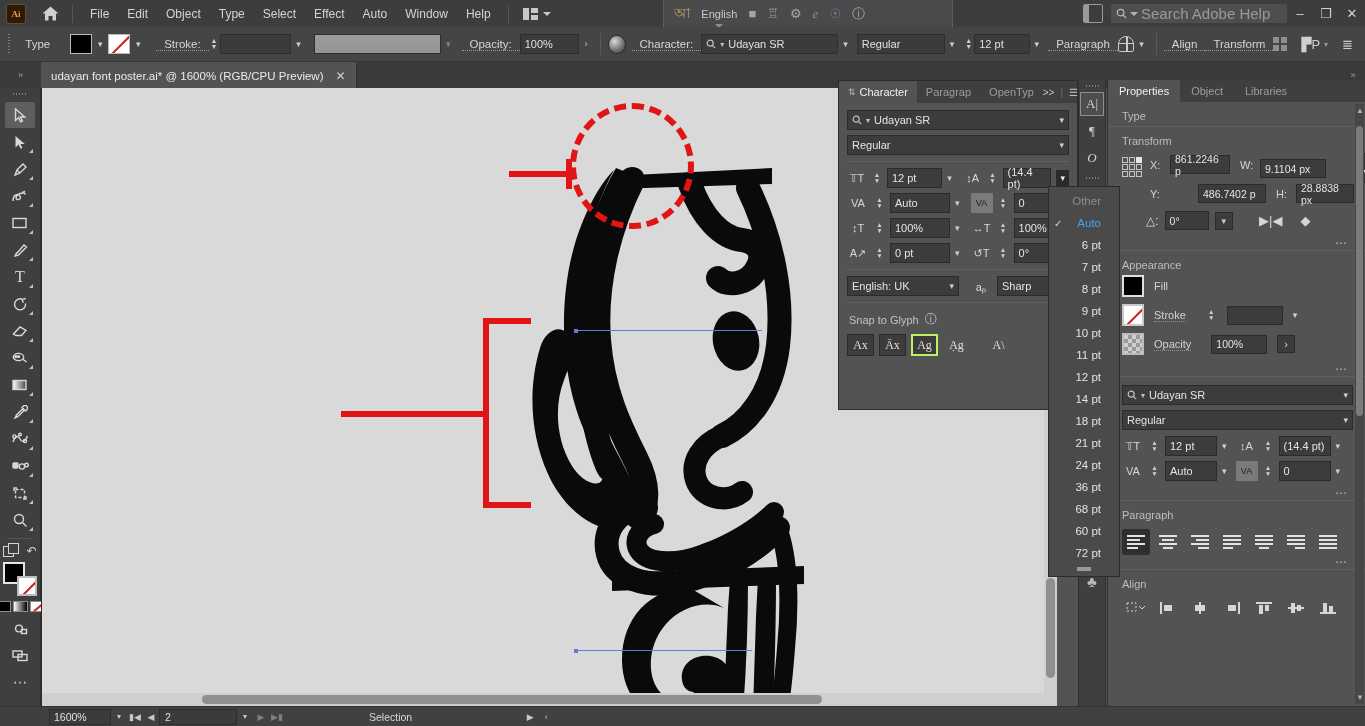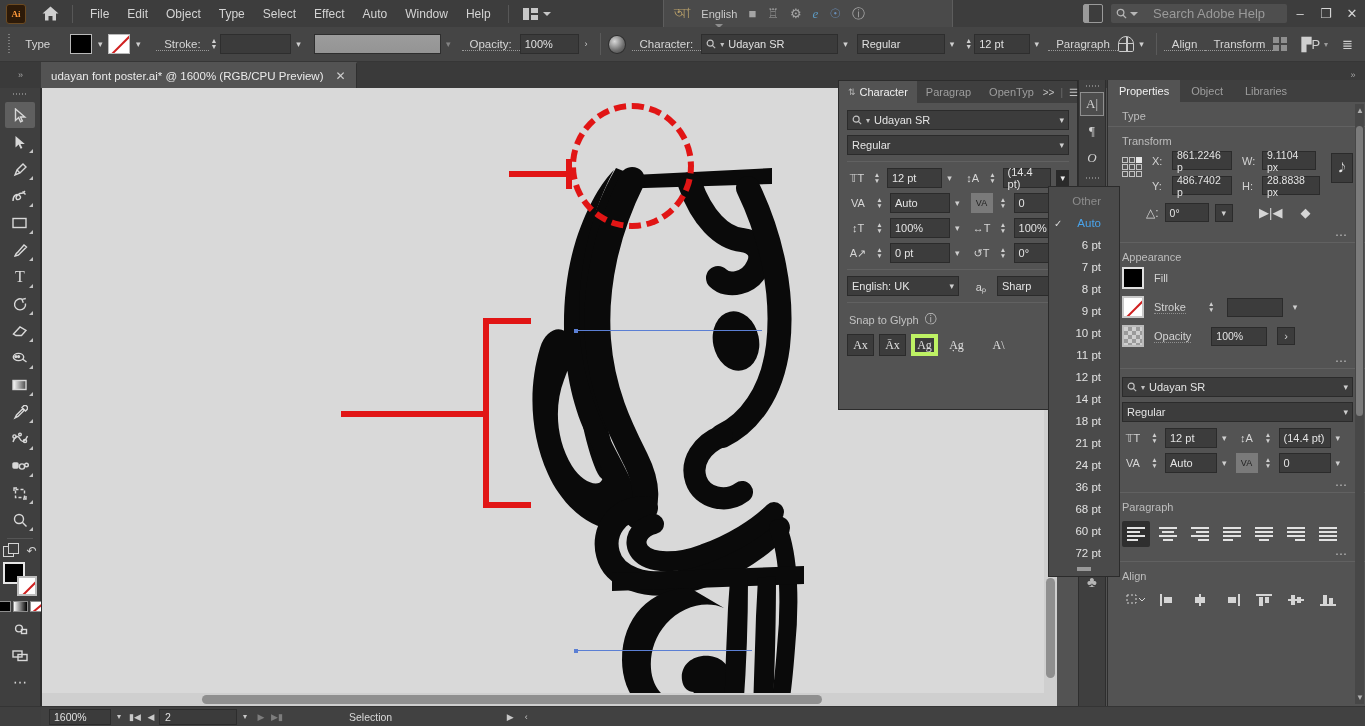--- a/index.html
+++ b/index.html
@@ -50,21 +50,21 @@
   .ime-gl { color:#b9a06a; font-size:14px; font-family:"Liberation Serif",serif;}
   .ime-lang { color:#c9c9c9; font-size:11px; position:relative; }
   .ime-lang::after{content:"";position:absolute;left:50%;margin-left:-4px;bottom:-8px;
      width:0;height:0;border-left:4px solid transparent;border-right:4px solid transparent;border-top:4px solid #8d8d8d;}
   .ime-ic { color:#b5b5b5; font-size:13px; opacity:.85; }
 
   .searchhelp {
     position:absolute; right:78px; top:4px; width:176px; height:19px;
     background:#4e4e4e; border-radius:2px; display:flex; align-items:center; padding:0 5px; gap:3px;
   }
-  .searchhelp .ph { color:#9a9a9a; font-size:13px;margin-left:12px; }
+  .searchhelp .ph { color:#9a9a9a; font-size:15px; }
   .panel-toggle-btn {
     position:absolute; right:262px; top:4px; width:20px;height:19px;
     border:1px solid #9a9a9a; border-radius:2px; display:flex;
   }
   .panel-toggle-btn i{display:block;width:5px;background:#9a9a9a;height:100%;}
   .wbtns { position:absolute; right:0; top:0; height:27px; display:flex; }
   .wbtn { width:26px; height:27px; display:flex; align-items:center; justify-content:center;
           color:#d5d5d5; font-size:13px; }
 
   
@@ -192,21 +192,21 @@
   .row { display:flex; align-items:center; gap:5px; margin-bottom:5px; }
   .ic-lbl { width:22px;height:20px;display:flex;align-items:center;justify-content:center;color:#d6d6d6;font-size:11px;}
   .stp{width:11px;height:20px;display:flex;flex-direction:column;align-items:center;justify-content:center;color:#cfcfcf;font-size:6.5px;line-height:6px;}
   .cp-divider{height:1px;background:#616161;margin:6px 0;}
   .tt-row{display:flex;align-items:center;justify-content:space-between;padding:2px 4px 6px 2px;color:#dcdcdc;}
   .tt-row span{font-size:12px;font-family:"Liberation Serif",serif;}
   .snapbtns{display:flex;gap:5px;margin-top:4px;}
   .snapbtn{width:27px;height:22px;background:#3c3c3c;border:1px solid #2b2b2b;
            display:flex;align-items:center;justify-content:center;font-size:12px;color:#e0e0e0;
            font-family:"Liberation Serif",serif;}
-  .snapbtn.sel{border:4px solid #bef264;}
+  .snapbtn.sel{border:2px solid #bef264;}
   .snapbtn.flat{background:transparent;border:none;}
 
   
   .sizemenu {
     position:absolute; left:1048px; top:186px; width:72px; background:#4a4a4a;
     border:1px solid #2b2b2b; padding:3px 0; z-index:40;
   }
   .sizeitem { height:22px; display:flex; align-items:center; justify-content:flex-end;
               padding-right:18px; font-size:11.5px; color:#e2e2e2; position:relative;}
   .sizeitem.dis { color:#8c8c8c; }
@@ -810,25 +810,25 @@
             <i></i>
             <i></i>
             <i></i>
             <i></i>
         </div>
         <div style="flex:1">
           <div class="pp-row">
             <span class="pp-lab">X:</span>
             <span class="pp-fld" style="width:60px;">861.2246 p</span>
             <span class="pp-lab" style="margin-left:4px;">W:</span>
-            <span class="pp-fld" style="width:54px;">9.1104 px</span>
+            <span class="pp-fld" style="width:66px;margin-top:8px;">9.1104 px</span>
           </div>
           <div class="pp-row">
             <span class="pp-lab">Y:</span>
-            <span class="pp-fld" style="width:60px;">486.7402 p</span>
+            <span class="pp-fld" style="width:68px;margin-left:28px;">486.7402 p</span>
             <span class="pp-lab" style="margin-left:4px;">H:</span>
             <span class="pp-fld" style="width:58px;">28.8838 px</span>
           </div>
         </div>
         <div class="linkbtn" style="margin-top:2px;">𝅘𝅥𝅮</div>
       </div>
       <div class="pp-row" style="margin-top:2px;">
         <span style="color:#d2d2d2;font-size:12px;margin-left:24px;">△:</span>
         <span class="pp-fld" style="width:44px;">0°</span>
         <span style="font-size:9px;color:#cfcfcf;background:#3c3c3c;border:1px solid #2b2b2b;padding:3px 6px;">▾</span>
@@ -1040,18 +1040,18 @@
   <div class="statusbar">
     <div class="sb-left"></div>
     <div class="sb-zoom">1600%</div>
     <div class="sb-ddarrow">▾</div>
     <div class="navbtn">▮◀</div>
     <div class="navbtn">◀</div>
     <div class="sb-page">2</div>
     <div class="sb-ddarrow">▾</div>
     <div class="navbtn dim">▶</div>
     <div class="navbtn dim">▶▮</div>
-    <div class="sb-status" style="margin-left:64px;text-align:right;">Selection</div>
+    <div class="sb-status" style="margin-left:84px;text-align:right;">Selection</div>
     <div class="navbtn" style="margin-left:110px;">▶</div>
     <div class="navbtn">‹</div>
   </div>
 
 </div>
 
 </body></html>

